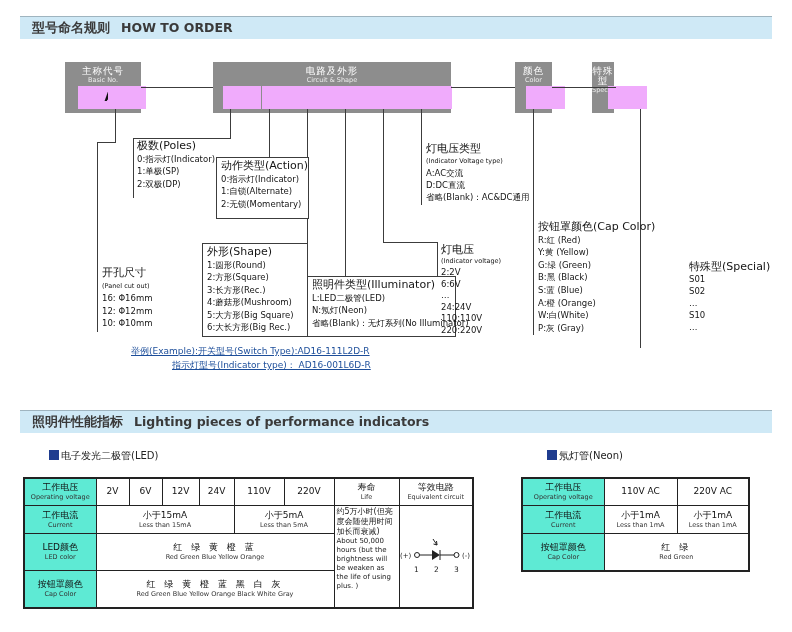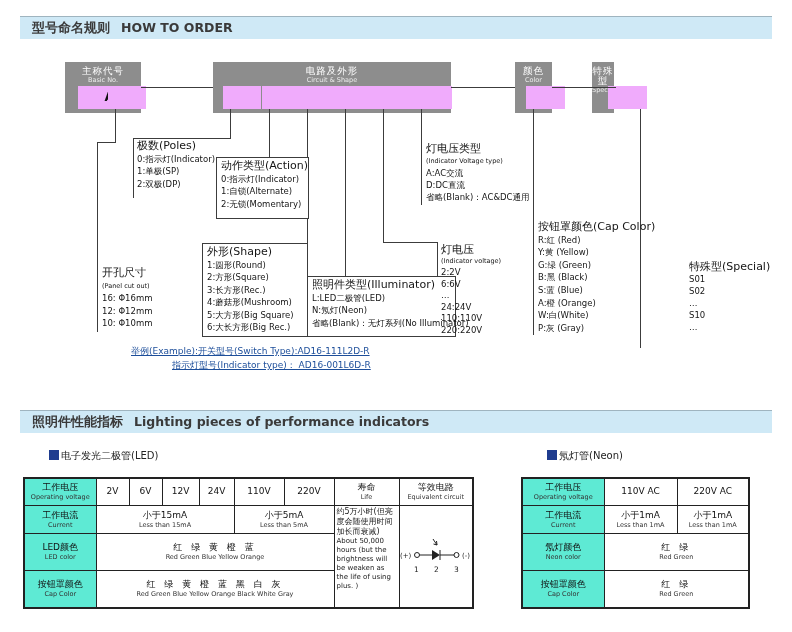--- a/index.html
+++ b/index.html
@@ -312,36 +312,26 @@
           </td>
       <td>
         <span class="c1">小于1mA</span>
         <span class="c2">Less than 1mA</span>
           </td>
       <td>
         <span class="c1">小于1mA</span>
         <span class="c2">Less than 1mA</span>
           </td>
     </tr>
-    <tr style="height:37px">
-      <td class="lbl">
-        <span class="c1">氖灯颜色</span>
-        <span class="c2">Neon color</span>
+    <tr style="height:38px">
+      <td class="lbl">
+        <span class="c1">按钮罩颜色</span>
+        <span class="c2">Cap Color</span>
           </td>
       <td colspan="2">
         <span class="c1 sp">红 绿</span>
         <span class="c2">Red Green</span>
           </td>
     </tr>
-    <tr style="height:38px">
-      <td class="lbl">
-        <span class="c1">按钮罩颜色</span>
-        <span class="c2">Cap Color</span>
-          </td>
-      <td colspan="2">
-        <span class="c1 sp">红 绿</span>
-        <span class="c2">Red Green</span>
-          </td>
-    </tr>
   </tbody>
     </table>
 
 </div>
 
 </body></html>

